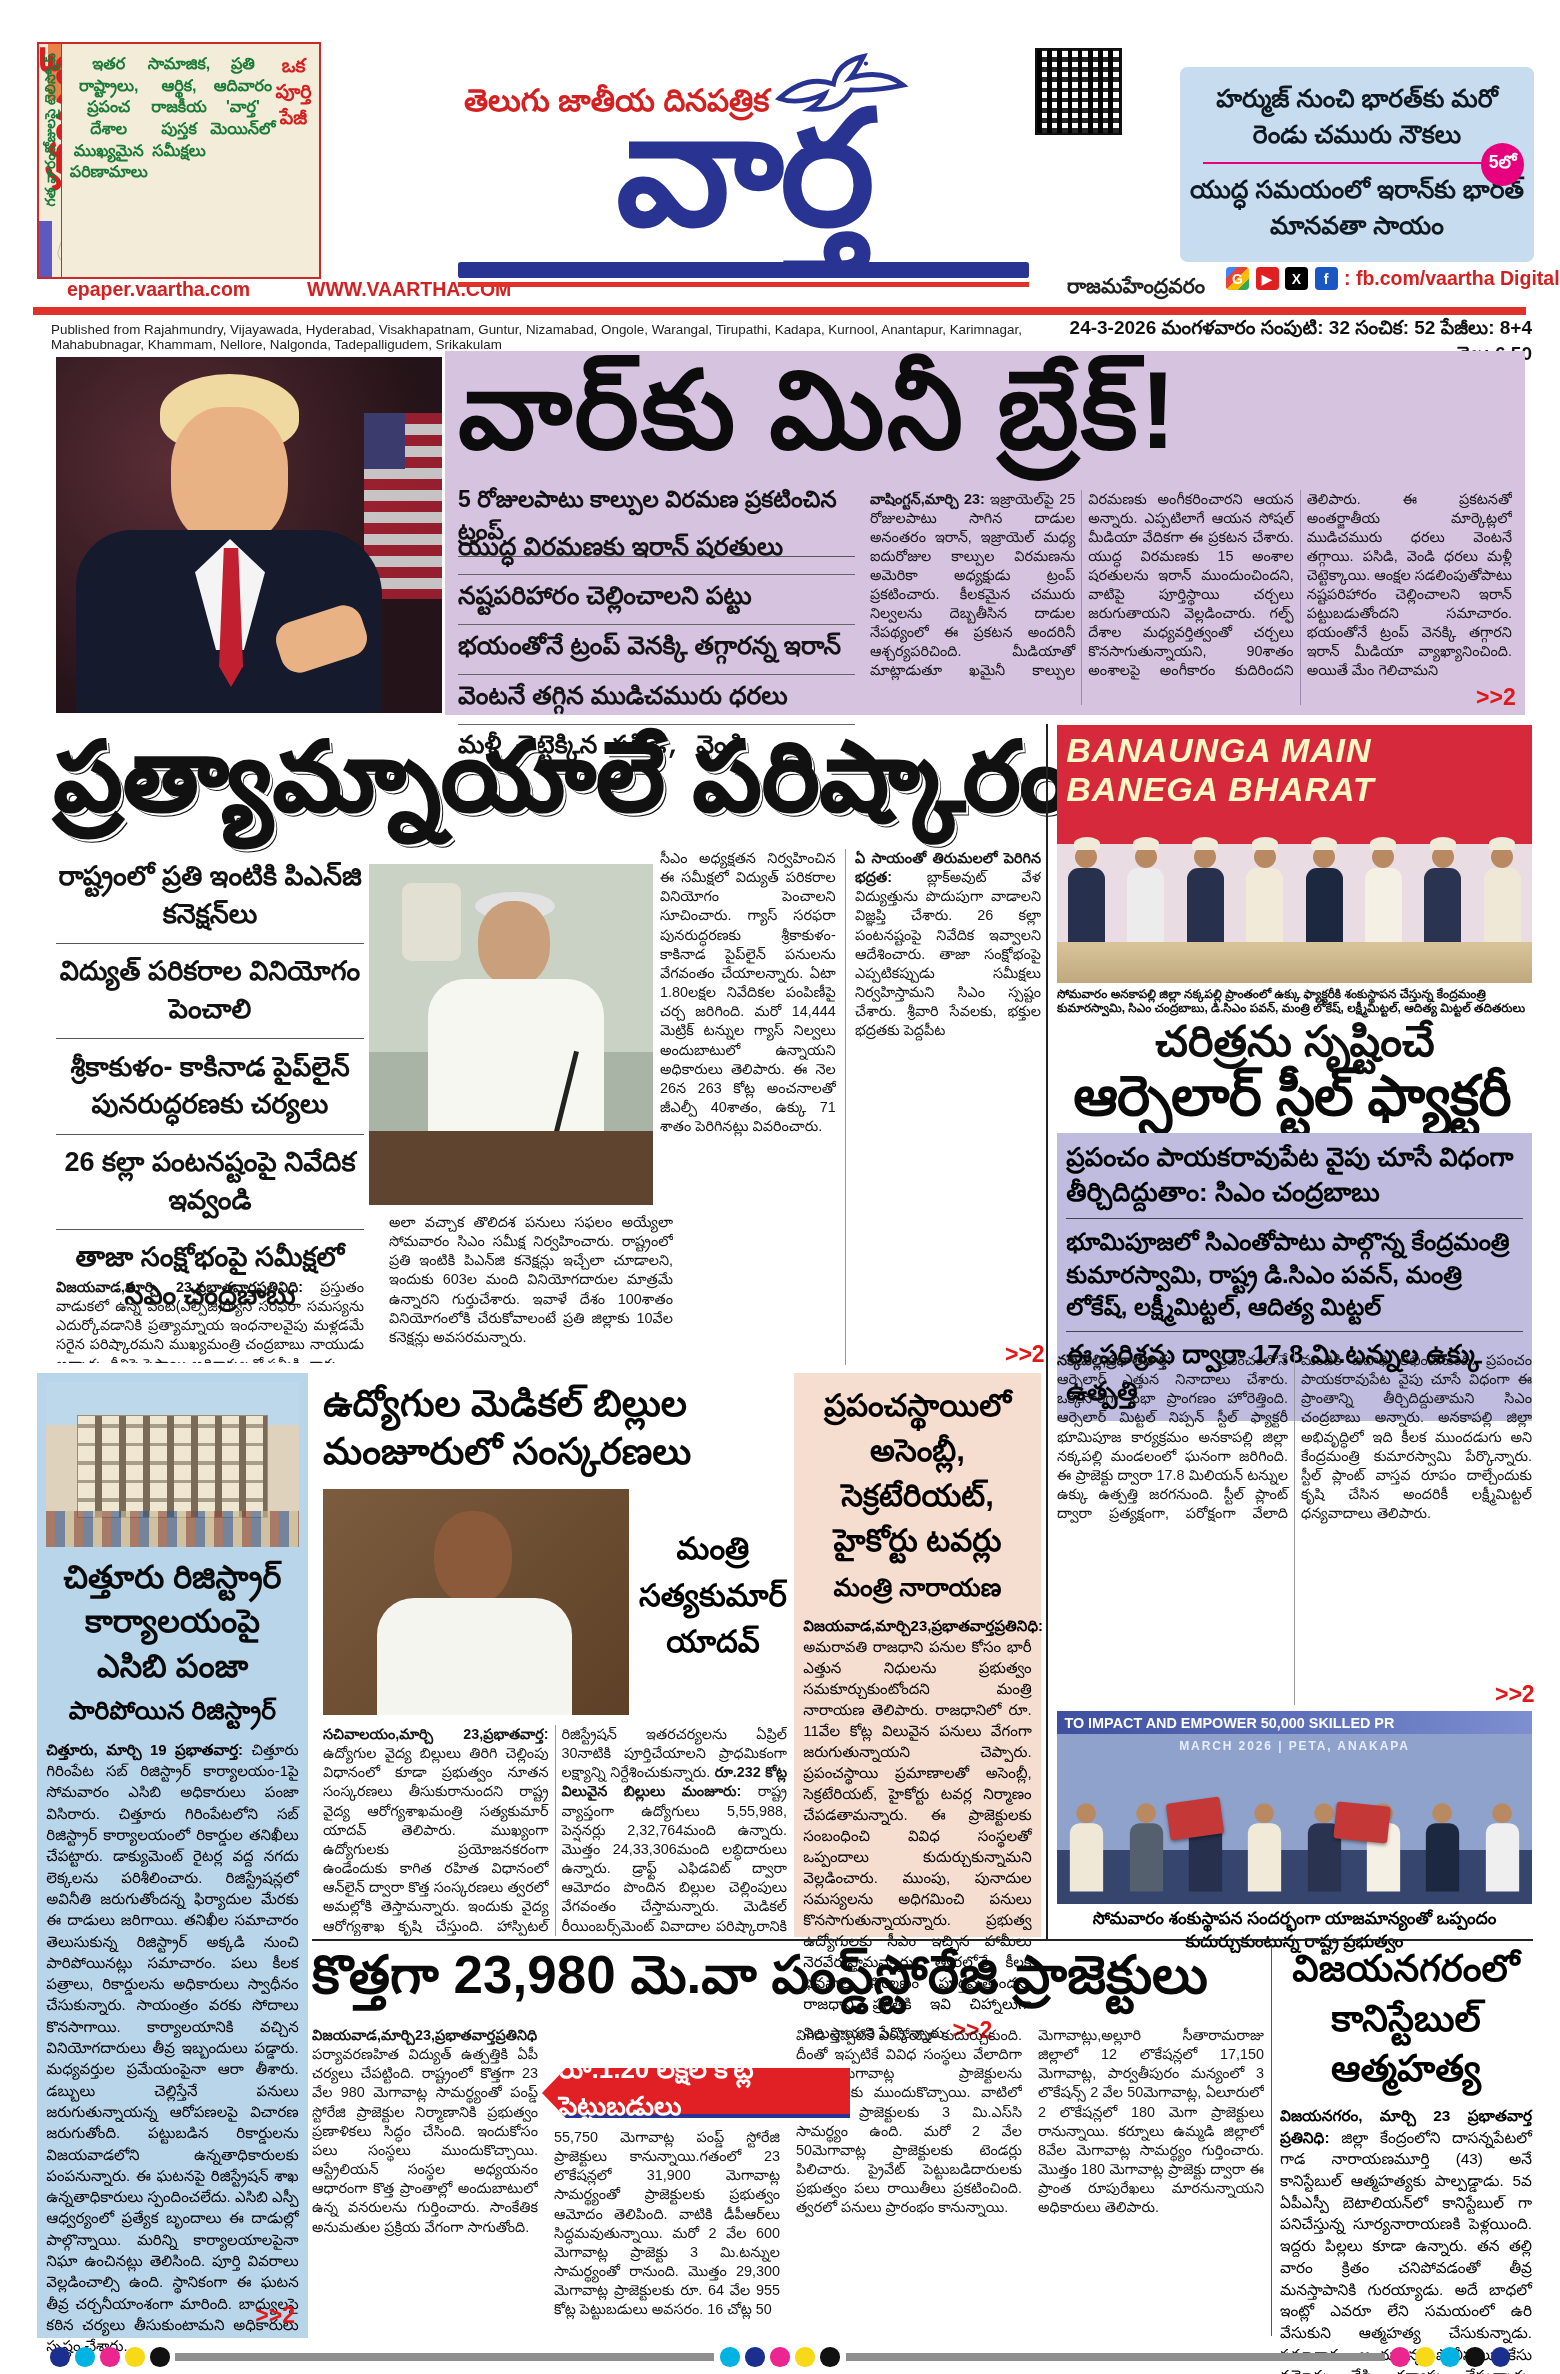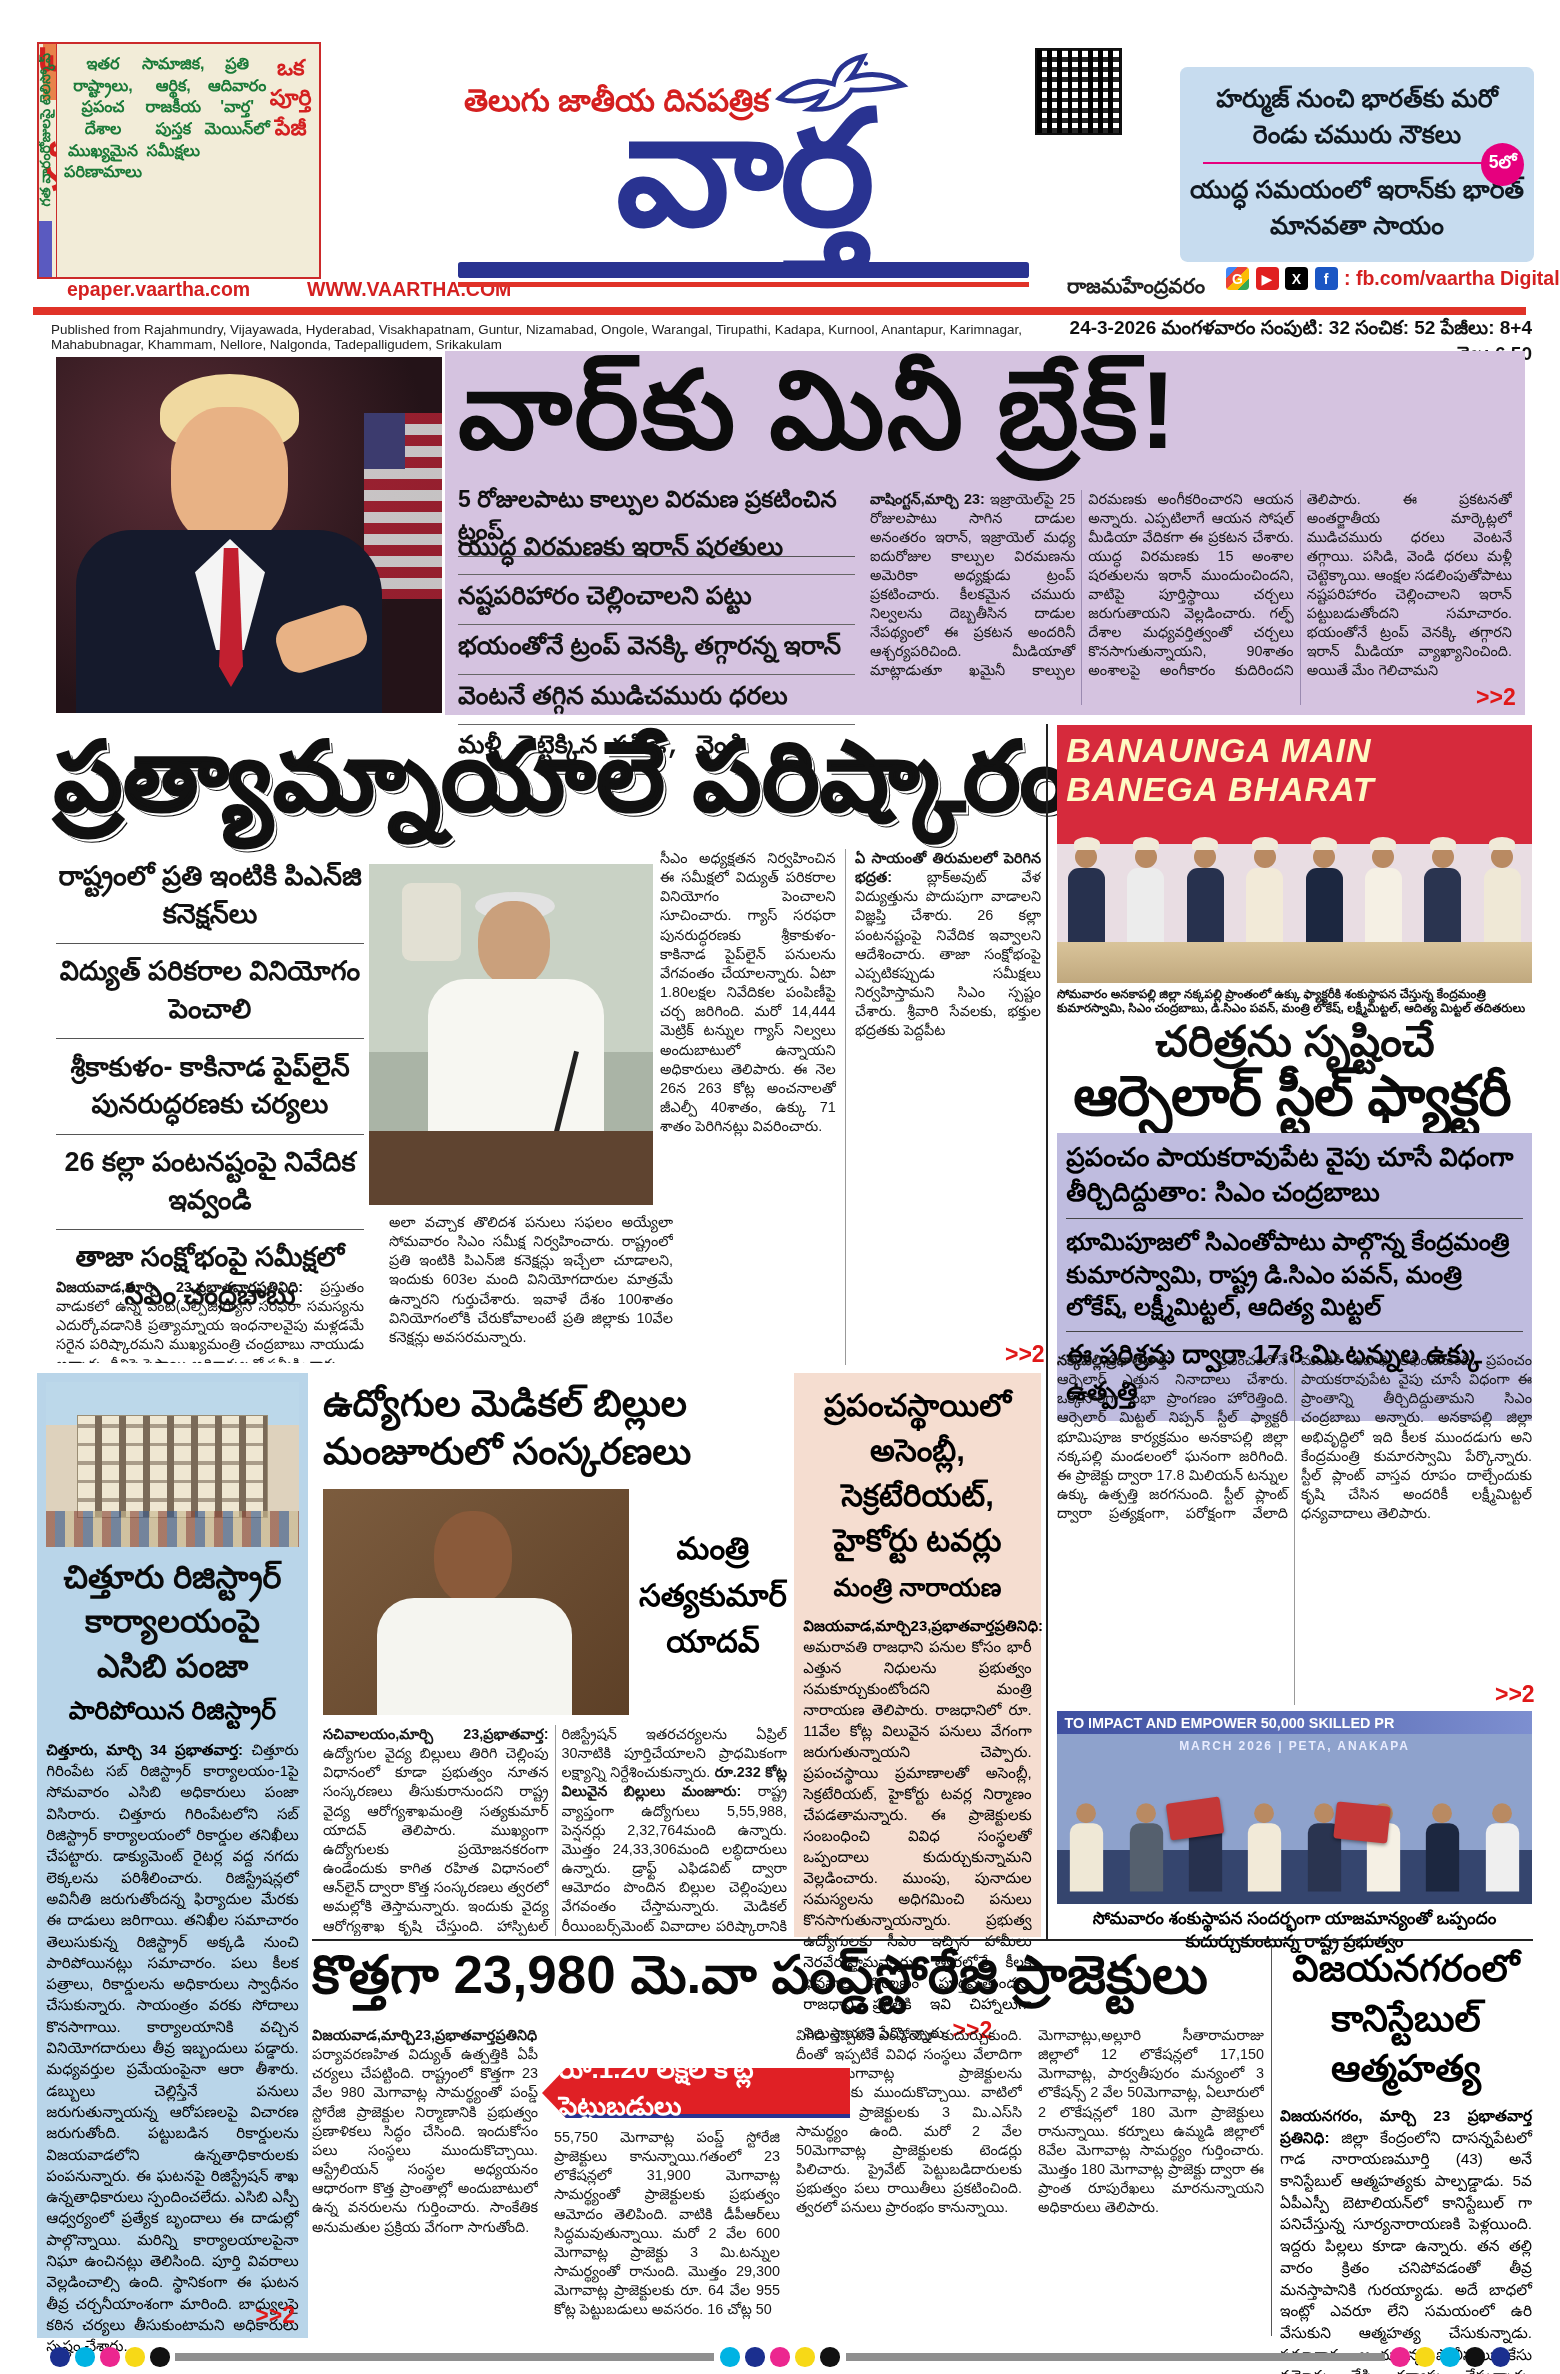--- a/index.html
+++ b/index.html
@@ -12,21 +12,21 @@
   .promo-left { left:37px; top:42px; width:284px; height:237px; background:#f2ecd8; border:2.8px solid #cc2a2a; display:flex; }
   .pl-art { width:109px; position:relative; border-right:1.9px solid #cc2a2a; overflow:hidden; }
   .pl-title { position:absolute; left:1.9px; top:7.4px; writing-mode:vertical-rl; transform:rotate(180deg); font-size:48px; font-weight:900; color:#d42020; letter-spacing:1.9px; line-height:1; }
   .pl-side { position:absolute; right:1.9px; top:9.3px; writing-mode:vertical-rl; transform:rotate(180deg); font-size:14px; font-weight:700; color:#1a7a38; }
   .pl-sq1 { position:absolute; right:0; top:0; width:13px; height:56px; background:#e8824a; }
   .pl-sq2 { position:absolute; left:0; bottom:0; width:13px; height:56px; background:#5a5ac0; }
   .pl-scope { position:absolute; left:26px; bottom:5.6px; width:65px; height:74px; border:1.9px solid #9a917c; border-radius:7.4px 37px 9.3px 9.3px; transform:rotate(18deg); opacity:.5; }
   .pl-lines { flex:1; padding:9.3px 7.4px; display:flex; flex-direction:row; justify-content:space-between; text-align:center; }
   .pl-line { font-size:16px; font-weight:700; color:#1a7a38; line-height:1.35; }
   .pl-div { border-top:1.4px solid #7a7ac8; width:85%; margin:3.7px auto; }
-  .pl-red { color:#d42020; font-size:22px; font-weight:800; }
+  .pl-red { color:#d42020; font-size:19px; font-weight:800; }
   .site-link { top:278px; font-size:19.5px; font-weight:800; color:#d42020; }
   .logo-tagline { left:464px; top:83px; width:306px; font-size:31px; font-weight:800; color:#d42020; text-shadow:0 0 0.9px #fff; }
   .logo-title { left:456px; top:89px; width:575px; height:176px; font-size:160px; line-height:1; font-weight:900; color:#293391; letter-spacing:-3.7px; text-align:center; }
   .logo-bar { left:458px; top:262px; width:571px; height:16px; background:#293391; border-radius:2.8px; }
   .logo-underline { left:458px; top:282px; width:571px; height:4.6px; background:#e03228; }
   .dove { left:733px; top:48px; width:213px; height:72px; }
   .qr { left:1035px; top:48px; width:87px; height:87px; border:2.8px solid #111; background:
         repeating-linear-gradient(0deg,rgba(0,0,0,.85) 0 4.6px,transparent 4.6px 10.2px),
         repeating-linear-gradient(90deg,#000 0 4.6px,#fff 4.6px 10.2px); }
   .edition { left:1067px; top:275px; width:186px; font-size:20.4px; font-weight:700; color:#222; }
@@ -337,21 +337,21 @@
   <div class="abs sk-caption">సోమవారం శంకుస్థాపన సందర్భంగా యాజమాన్యంతో ఒప్పందం కుదుర్చుకుంటున్న రాష్ట్ర ప్రభుత్వం</div>
 
   <div class="abs acb-box">
     <div class="acb-photo">
       <span class="bldg"></span>
       <span class="crowd"></span>
     </div>
     <div class="acb-hl">చిత్తూరు రిజిస్ట్రార్ కార్యాలయంపై ఎసిబి పంజా</div>
     <div class="acb-sub">పారిపోయిన రిజిస్ట్రార్</div>
     <div class="acb-body">
-      <span class="dateline">చిత్తూరు, మార్చి 34 ప్రభాతవార్త:</span>
+      <span class="dateline">చిత్తూరు, మార్చి 19 ప్రభాతవార్త:</span>
       <span>చిత్తూరు గిరింపేట సబ్ రిజిస్ట్రార్ కార్యాలయం-1పై సోమవారం ఎసిబి అధికారులు పంజా విసిరారు. చిత్తూరు గిరింపేటలోని సబ్ రిజిస్ట్రార్ కార్యాలయంలో రికార్డుల తనిఖీలు చేపట్టారు. డాక్యుమెంట్ రైటర్ల వద్ద నగదు లెక్కలను పరిశీలించారు. రిజిస్ట్రేషన్లలో అవినీతి జరుగుతోందన్న ఫిర్యాదుల మేరకు ఈ దాడులు జరిగాయి. తనిఖీల సమాచారం తెలుసుకున్న రిజిస్ట్రార్ అక్కడి నుంచి పారిపోయినట్లు సమాచారం. పలు కీలక పత్రాలు, రికార్డులను అధికారులు స్వాధీనం చేసుకున్నారు. సాయంత్రం వరకు సోదాలు కొనసాగాయి. కార్యాలయానికి వచ్చిన వినియోగదారులు తీవ్ర ఇబ్బందులు పడ్డారు. మధ్యవర్తుల ప్రమేయంపైనా ఆరా తీశారు. డబ్బులు చెల్లిస్తేనే పనులు జరుగుతున్నాయన్న ఆరోపణలపై విచారణ జరుగుతోంది. పట్టుబడిన రికార్డులను విజయవాడలోని ఉన్నతాధికారులకు పంపనున్నారు. ఈ ఘటనపై రిజిస్ట్రేషన్ శాఖ ఉన్నతాధికారులు స్పందించలేదు. ఎసిబి ఎస్పీ ఆధ్వర్యంలో ప్రత్యేక బృందాలు ఈ దాడుల్లో పాల్గొన్నాయి. మరిన్ని కార్యాలయాలపైనా నిఘా ఉంచినట్లు తెలిసింది. పూర్తి వివరాలు వెల్లడించాల్సి ఉంది. స్థానికంగా ఈ ఘటన తీవ్ర చర్చనీయాంశంగా మారింది. బాధ్యులపై కఠిన చర్యలు తీసుకుంటామని అధికారులు స్పష్టం చేశారు.</span>
     </div>
     <span class="jump acb-jump">&gt;&gt;2</span>
   </div>
 
   <div class="abs med">
     <div class="med-hl">ఉద్యోగుల మెడికల్ బిల్లుల మంజూరులో సంస్కరణలు</div>
     <div class="med-photo-row">
       <div class="photo min-photo">
         <span class="mp-head"></span>

